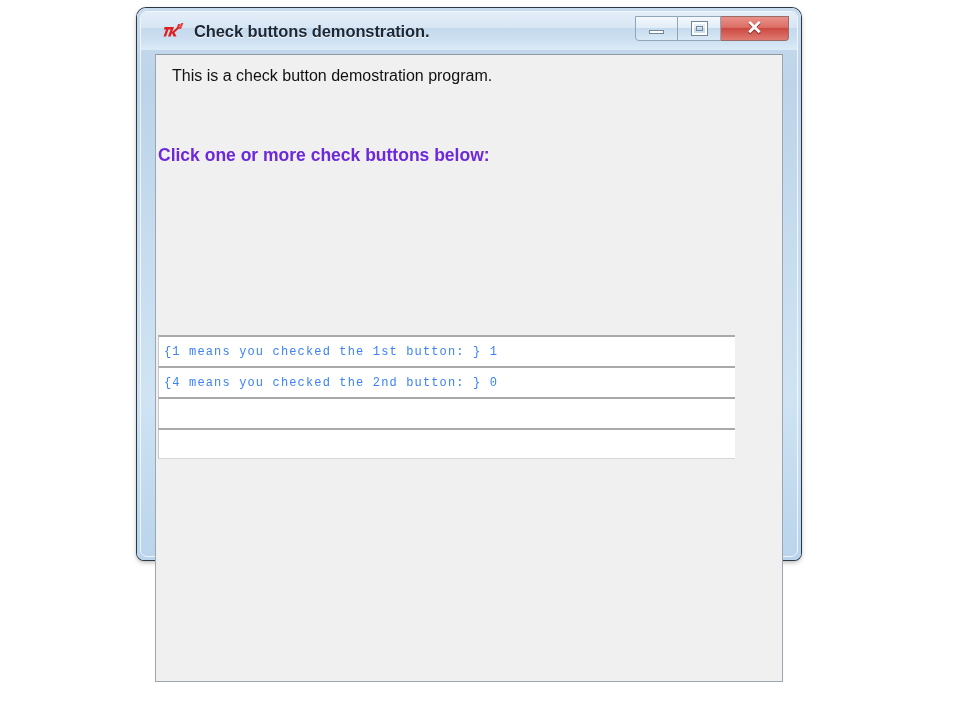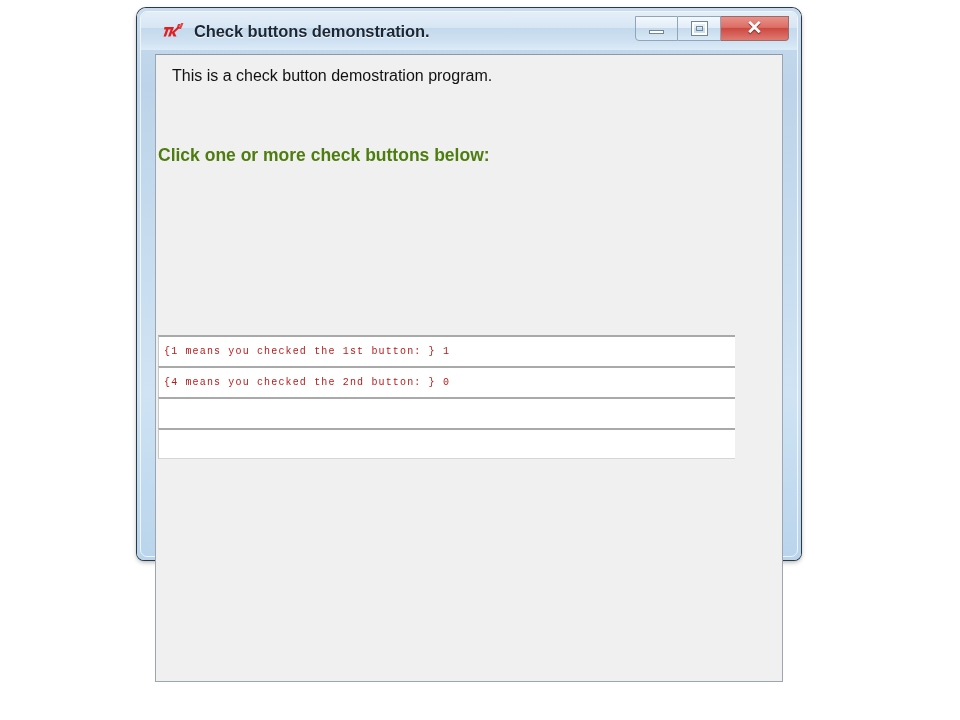--- a/index.html
+++ b/index.html
@@ -170,21 +170,21 @@
     white-space: nowrap;
   }
 
   #prompt-label {
     position: absolute;
     left: 2px;
     top: 90px;
     font-family: "Liberation Sans", sans-serif;
     font-size: 17.5px;
     font-weight: bold;
-    color: #4d7c0f;
+    color: #6d28d9;
     white-space: nowrap;
   }
 
   
   #checkbutton-group {
     position: absolute;
     left: 2px;
     top: 128px;
     width: 620px;
   }
@@ -253,22 +253,22 @@
     align-items: center;
     padding-left: 5px;
     overflow: hidden;
   }
   .entry-field:last-child {
     border-bottom: 1px solid #d6d6d6;
   }
 
   .entry-text {
     font-family: "Liberation Mono", monospace;
-    font-size: 10px;
-    color: #b91c1c;
+    font-size: 12px;
+    color: #3b82f6;
     white-space: pre;
     letter-spacing: 1.15px;
   }
 </style>
 </head>
 <body>
 
 <div id="window-frame">
   <div id="frame-inner-glow"></div>
 

